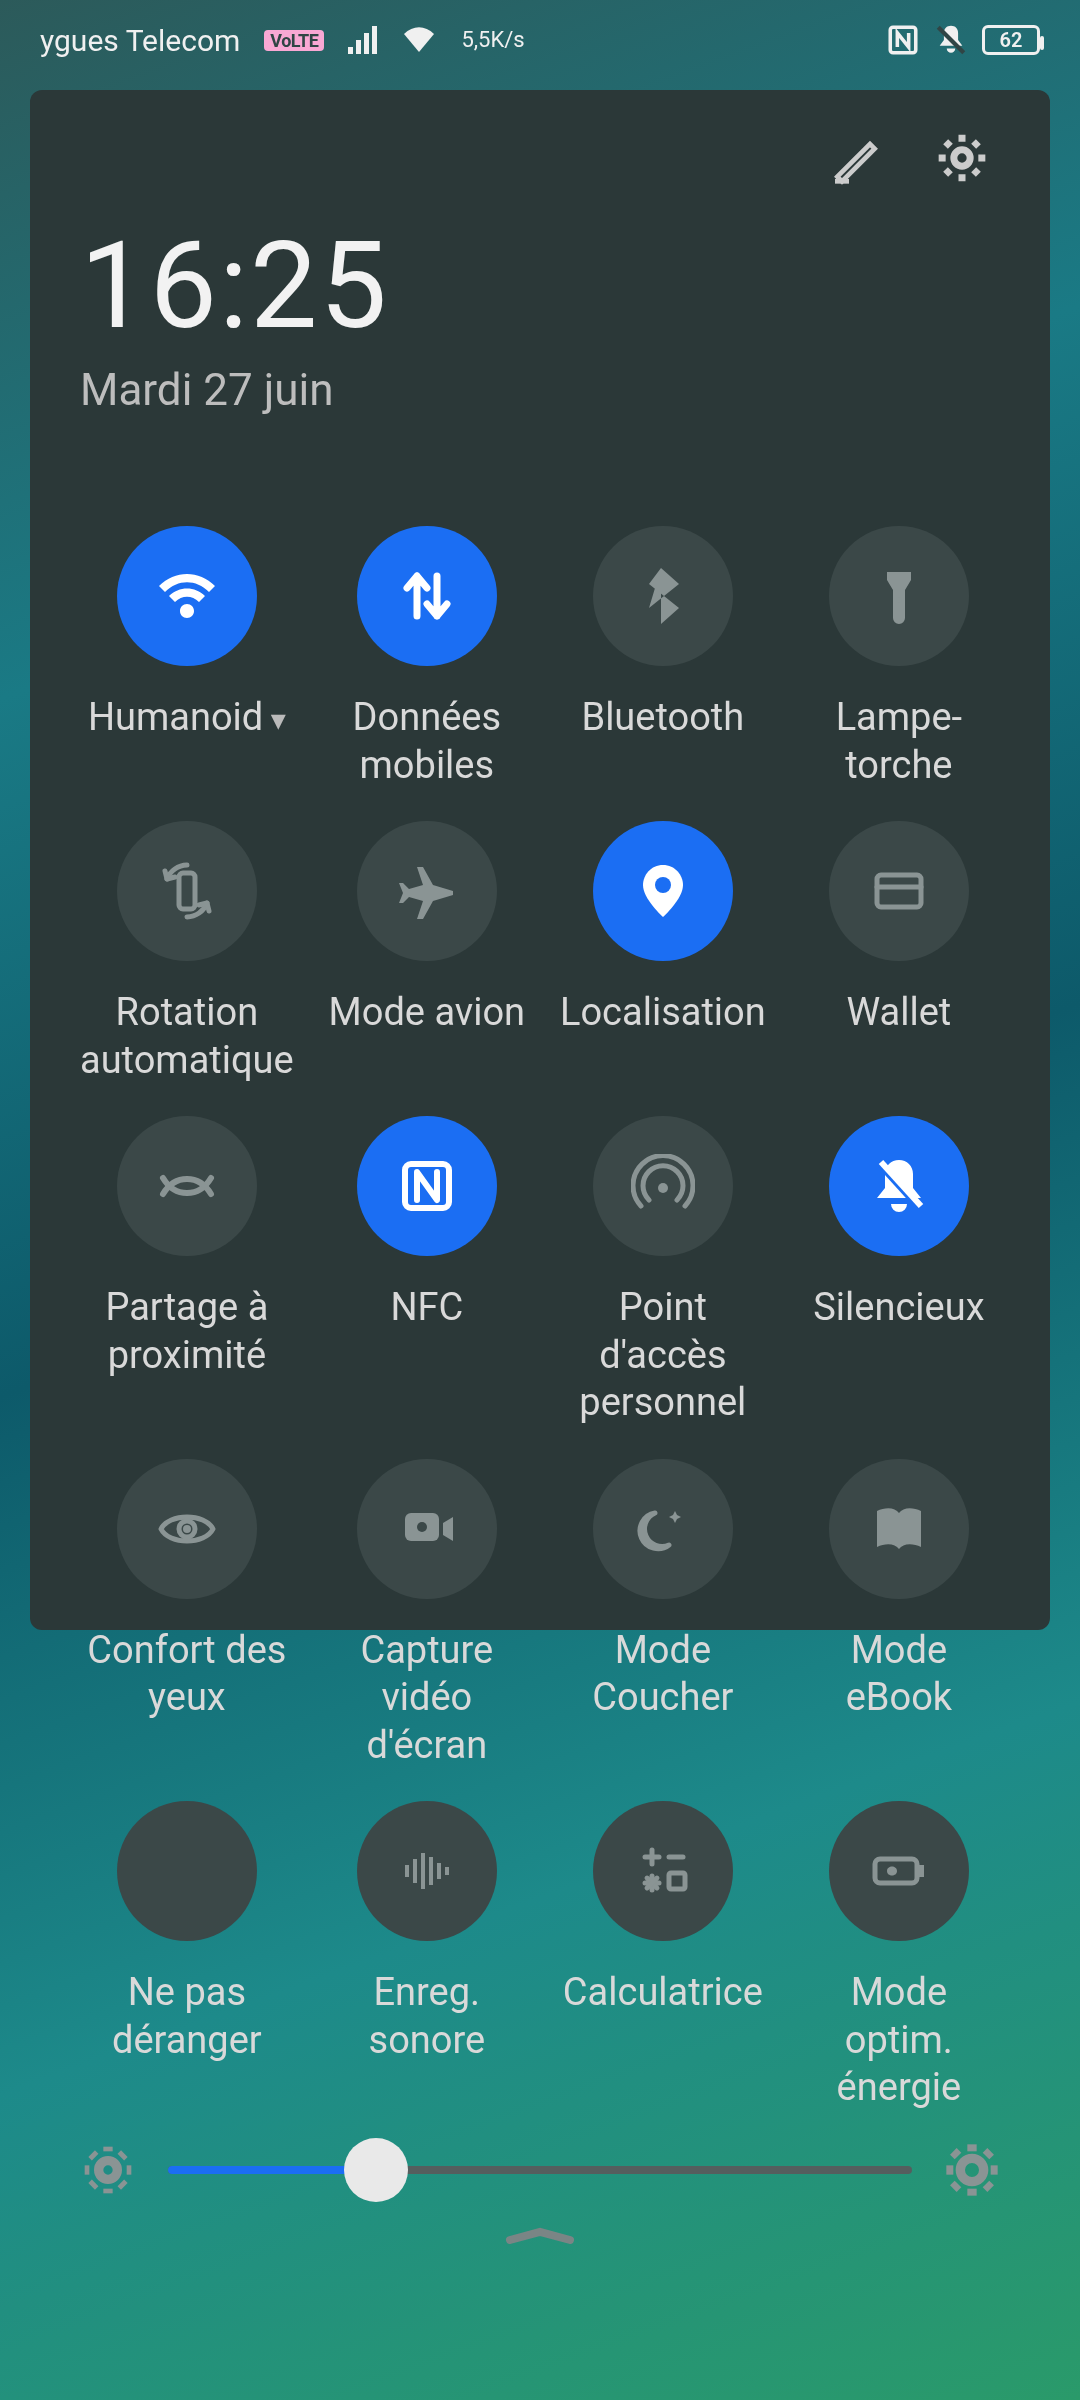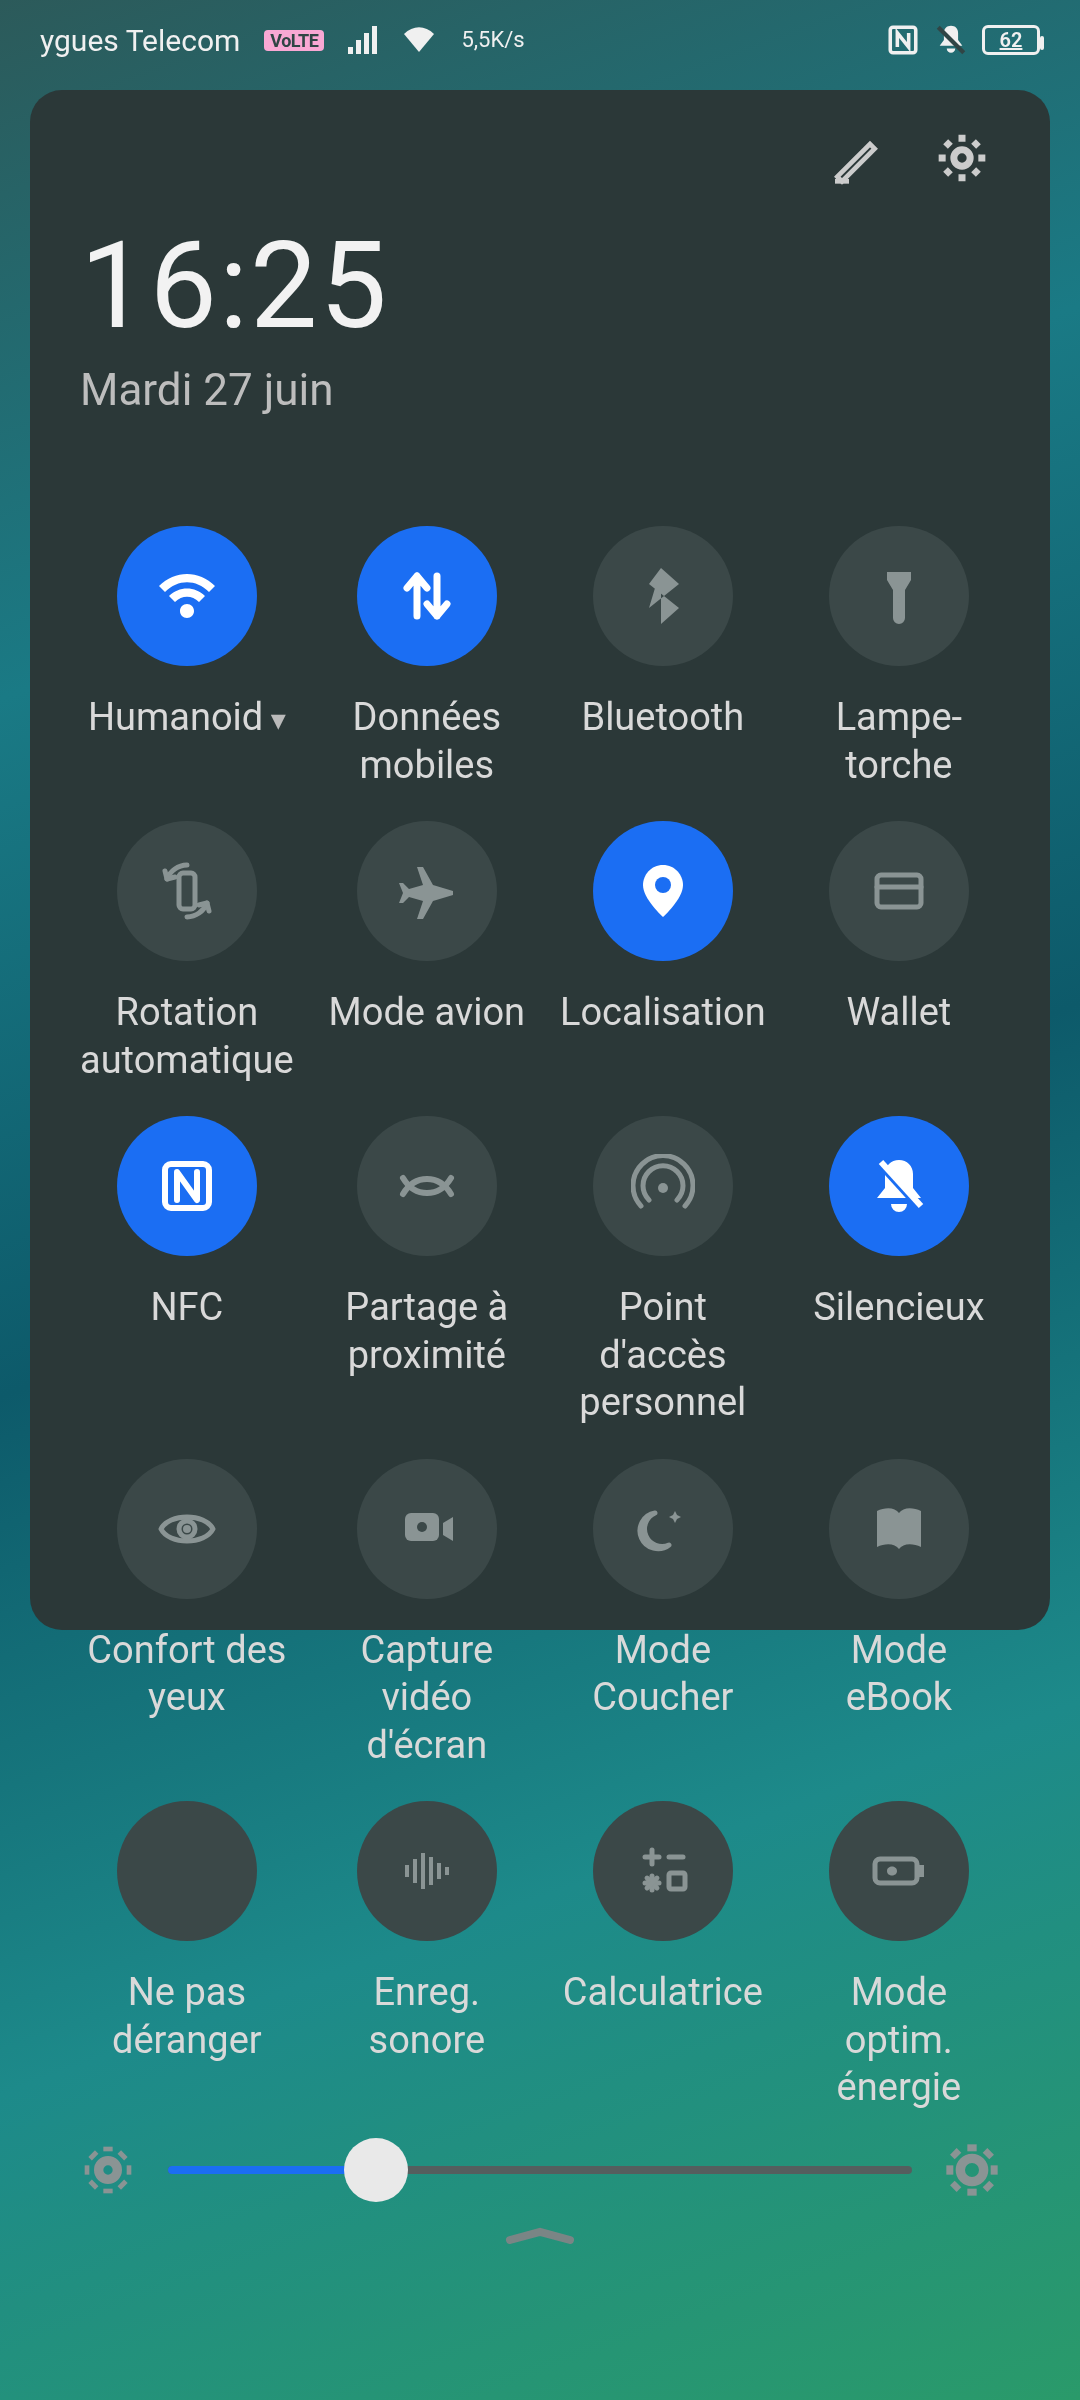--- a/index.html
+++ b/index.html
@@ -26,34 +26,34 @@
     background: #f9a8d4; color: #304545;
     font-size: 18px; font-weight: 700;
     padding: 0 6px; border-radius: 4px;
     letter-spacing: -0.5px;
   }
   .signal-bars { display: flex; align-items: flex-end; gap: 3px; height: 28px; }
   .signal-bars span { width: 5px; background: #f0f0f0; }
   .signal-bars span:nth-child(1){height:25%;} .signal-bars span:nth-child(2){height:50%;}
   .signal-bars span:nth-child(3){height:75%;} .signal-bars span:nth-child(4){height:100%;}
   .net-speed { display:flex; flex-direction:row; line-height:1; font-size:22px; align-items:center; }
-  .battery-wrap { display:flex; align-items:center;text-decoration:underline; }
+  .battery-wrap { display:flex; align-items:center; }
   .battery {
     width: 58px; height: 30px; border: 3px solid #f0f0f0; border-radius: 6px;
     display:flex; align-items:center; justify-content:center; font-size:20px; font-weight:600;
     position:relative;
   }
   .battery::after { content:""; position:absolute; right:-7px; top:8px; width:4px; height:14px; background:#f0f0f0; border-radius:2px;}
 
   
   .panel {
     position: absolute; top: 90px; left: 30px; right: 30px;
     bottom: 770px;
     background: #2b3838;
-    border-radius: 32px;
+    border-radius: 12px;
     padding: 40px 50px 42px;
     display: flex; flex-direction: column;
   }
   .panel-head { display:flex; justify-content:flex-end; gap:50px; padding-right:10px; }
   .head-icon { width:56px; height:56px; stroke:#ccc; fill:none; stroke-width:3; }
 
   .clock { margin-top: 30px; }
   .time { font-size: 120px; font-weight: 400; color:#f2f2f2; letter-spacing:2px; }
   .date { font-size: 44px; color:#bdbdbd; margin-top:8px; }
 
@@ -218,40 +218,40 @@
           <svg viewBox="0 0 64 64">
             <g class="ico-stroke" style="stroke-width:5">
               <rect x="10" y="16" width="44" height="32" rx="4"></rect>
               <line x1="10" y1="28" x2="54" y2="28"></line>
             </g>
           </svg>
         </div>
         <div class="tile-label">Wallet</div>
       </div>
       <div class="tile">
+        <div class="tile-circle">
+          <svg viewBox="0 0 64 64">
+            <g class="ico-stroke" style="stroke-width:6">
+              <path d="M8 24 C20 44 44 44 56 24"></path>
+              <path d="M8 40 C20 20 44 20 56 40"></path>
+            </g>
+          </svg>
+        </div>
+        <div class="tile-label">Partage à proximité</div>
+      </div>
+      <div class="tile">
         <div class="tile-circle active">
           <svg viewBox="0 0 64 64">
             <g class="ico-stroke" style="stroke-width:6">
               <rect x="10" y="10" width="44" height="44" rx="6"></rect>
               <path d="M22 46 V18 L42 46 V18"></path>
             </g>
           </svg>
         </div>
         <div class="tile-label">NFC</div>
-      </div>
-      <div class="tile">
-        <div class="tile-circle">
-          <svg viewBox="0 0 64 64">
-            <g class="ico-stroke" style="stroke-width:6">
-              <path d="M8 24 C20 44 44 44 56 24"></path>
-              <path d="M8 40 C20 20 44 20 56 40"></path>
-            </g>
-          </svg>
-        </div>
-        <div class="tile-label">Partage à proximité</div>
       </div>
       <div class="tile">
         <div class="tile-circle">
           <svg viewBox="0 0 64 64">
             <g class="ico-stroke" style="stroke-width:5">
               <circle cx="32" cy="34" r="5" class="ico" style="stroke:none"></circle>
               <path d="M18 46 A20 20 0 1 1 46 46 M10 52 A30 30 0 1 1 54 52"></path>
             </g>
           </svg>
         </div>

